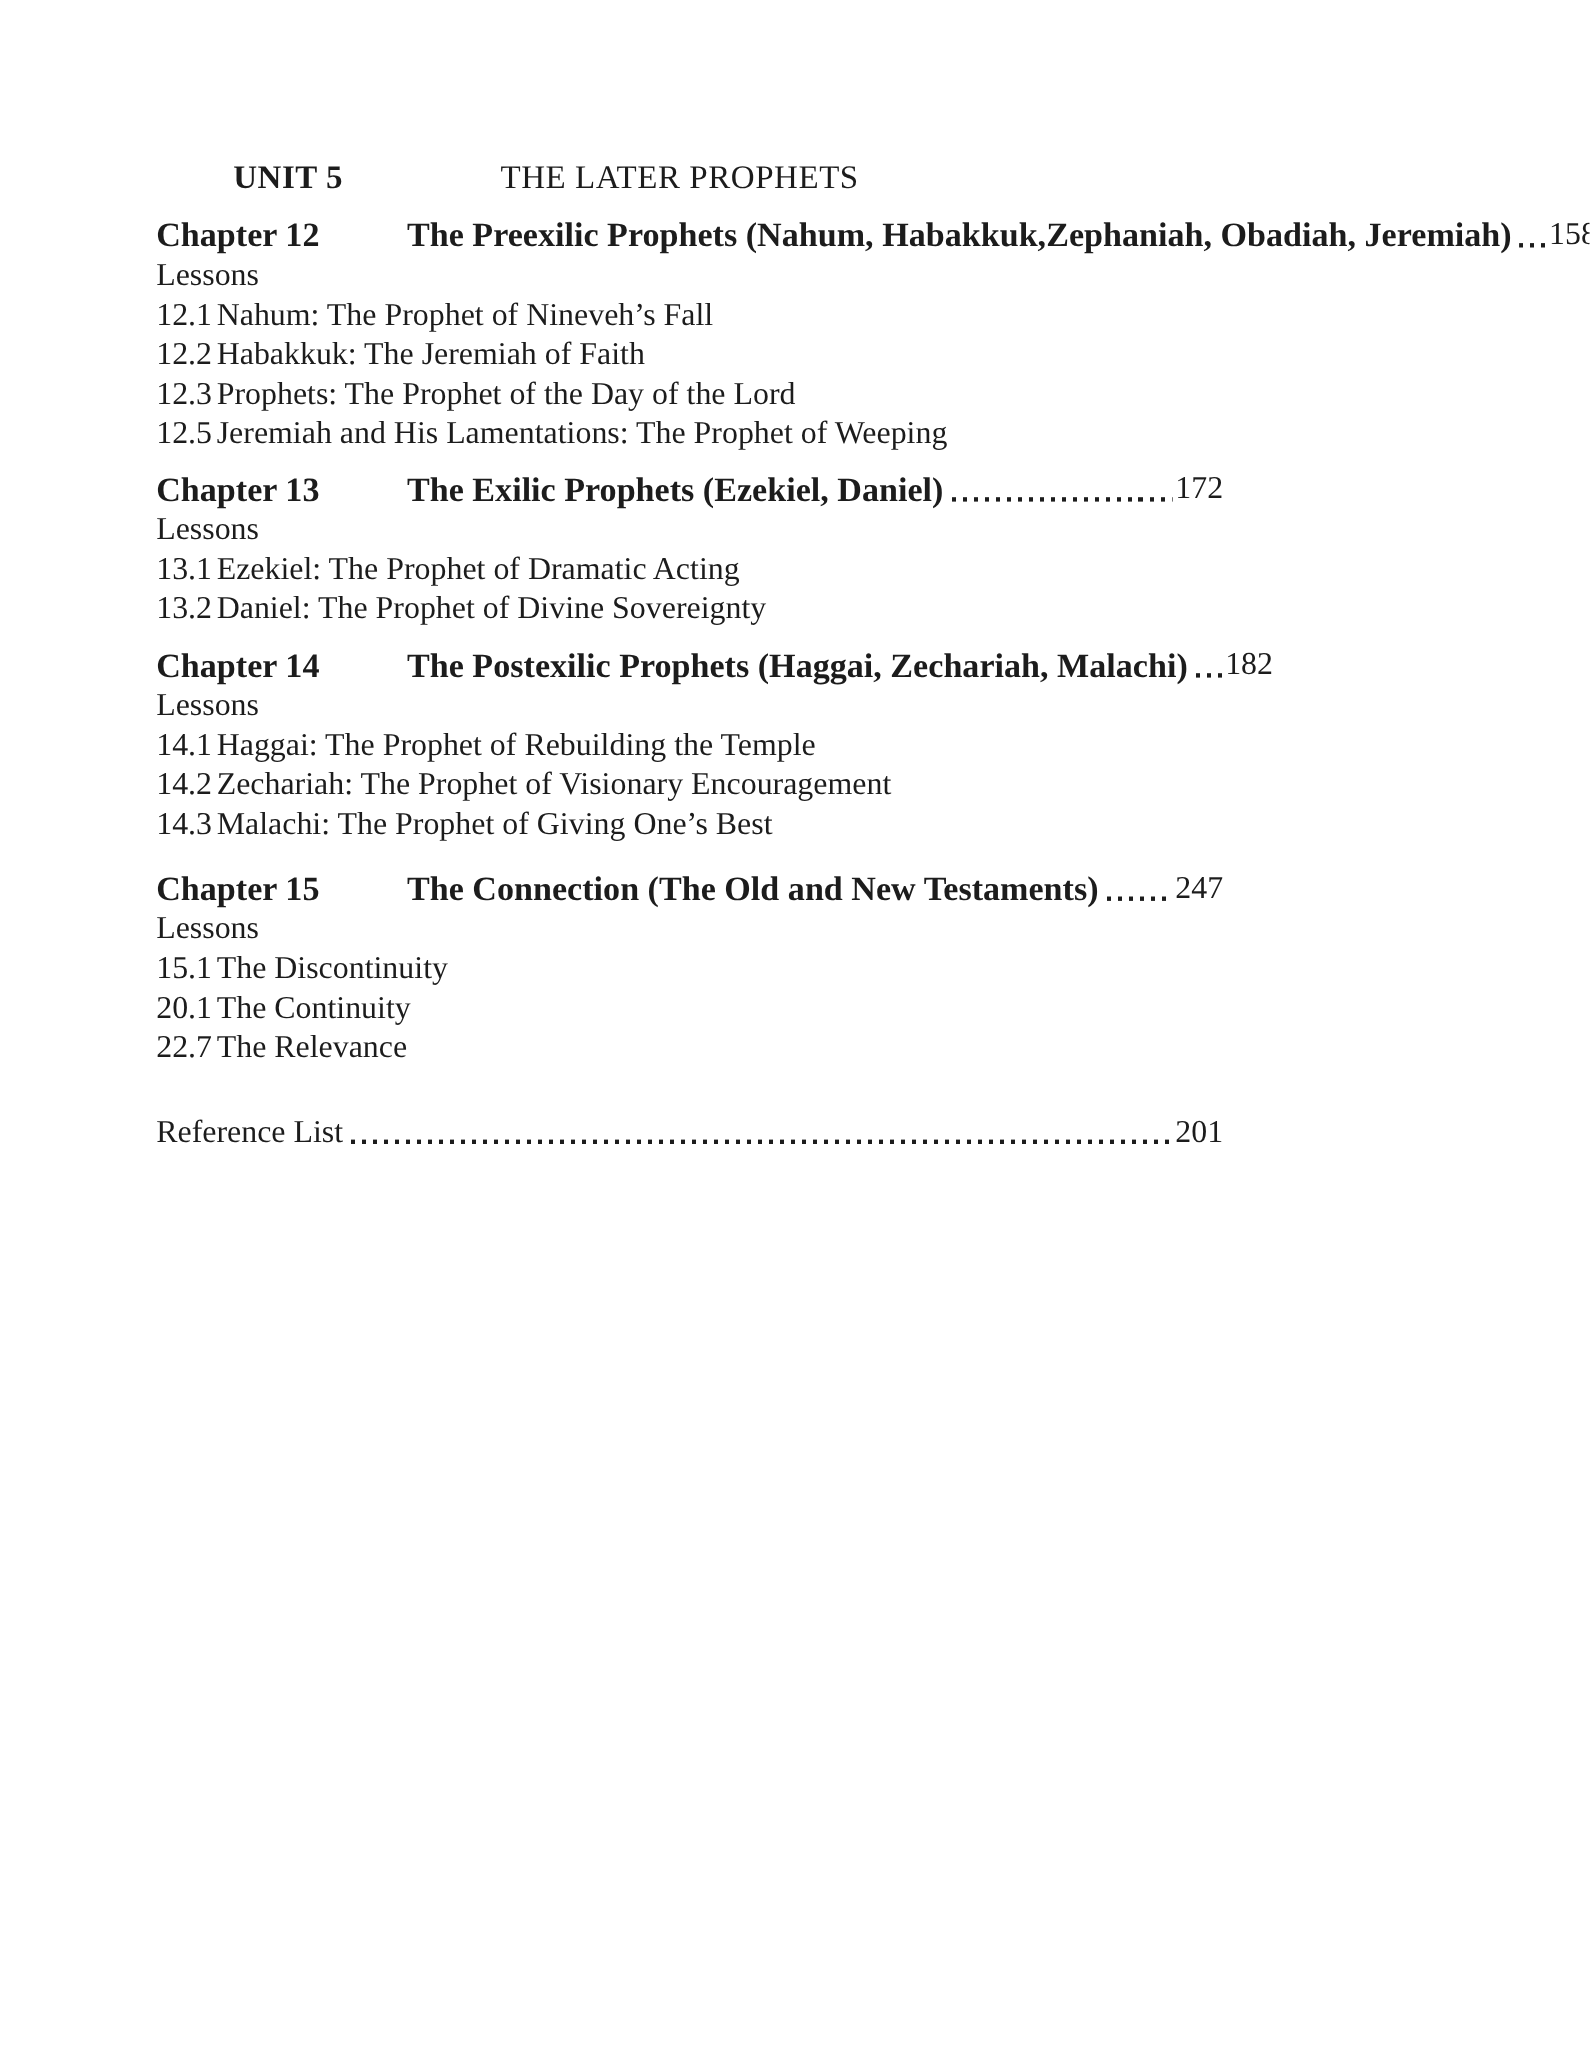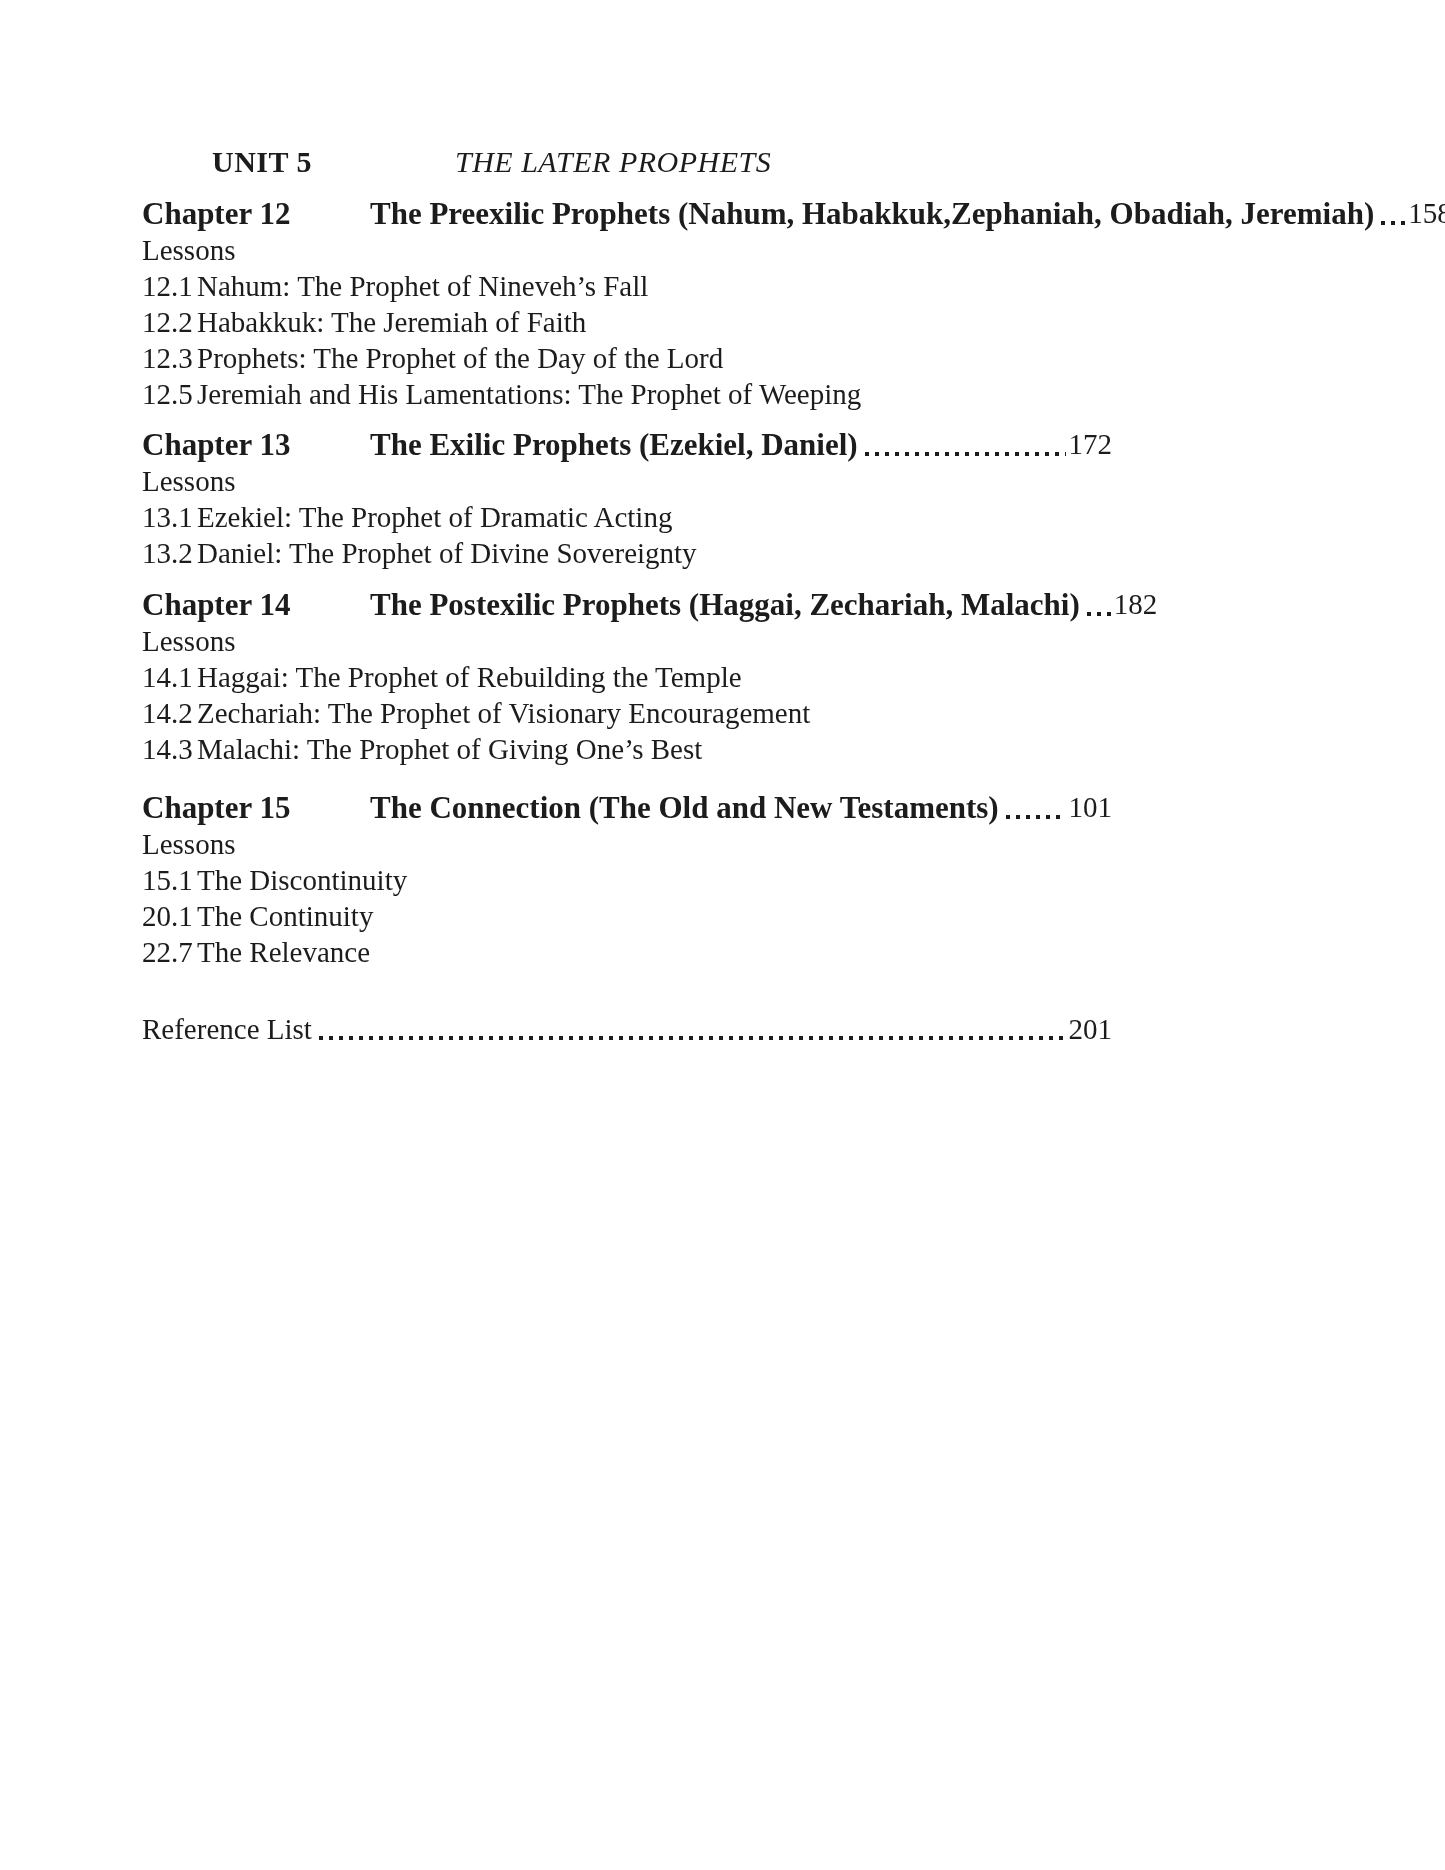--- a/index.html
+++ b/index.html
@@ -21,21 +21,20 @@
   .unit-row {
     display: flex;
     align-items: baseline;
     padding-left: 70px;
     font-size: 30px;
     line-height: 37px;
     white-space: nowrap;
   }
   .unit-label { font-weight: bold; letter-spacing: 0.5px; }
   .unit-title {
-    font-style: italic;
     margin-left: 143px;
     letter-spacing: 0.5px;
   }
   
   .chapter-block { margin-top: 15px; }
   .chapter-block.ch13 { margin-top: 14px; }
   .chapter-block.ch14 { margin-top: 15px; }
   .chapter-block.ch15 { margin-top: 22px; }
   .chapter-row {
     display: flex;
@@ -158,21 +157,21 @@
       <span class="lesson-num">14.3</span>
       <span class="lesson-title">Malachi: The Prophet of Giving One’s Best</span>
     </div>
   </div>
 
   <div class="chapter-block ch15">
     <div class="chapter-row leader-row">
       <span class="ch-label">Chapter 15</span>
       <span class="ch-title">The Connection (The Old and New Testaments)</span>
       <span class="leader"></span>
-      <span class="pagenum">101</span>
+      <span class="pagenum">247</span>
     </div>
     <div class="lessons-label">Lessons</div>
     <div class="lesson-row">
       <span class="lesson-num">15.1</span>
       <span class="lesson-title">The Discontinuity</span>
     </div>
     <div class="lesson-row">
       <span class="lesson-num">20.1</span>
       <span class="lesson-title">The Continuity</span>
     </div>

